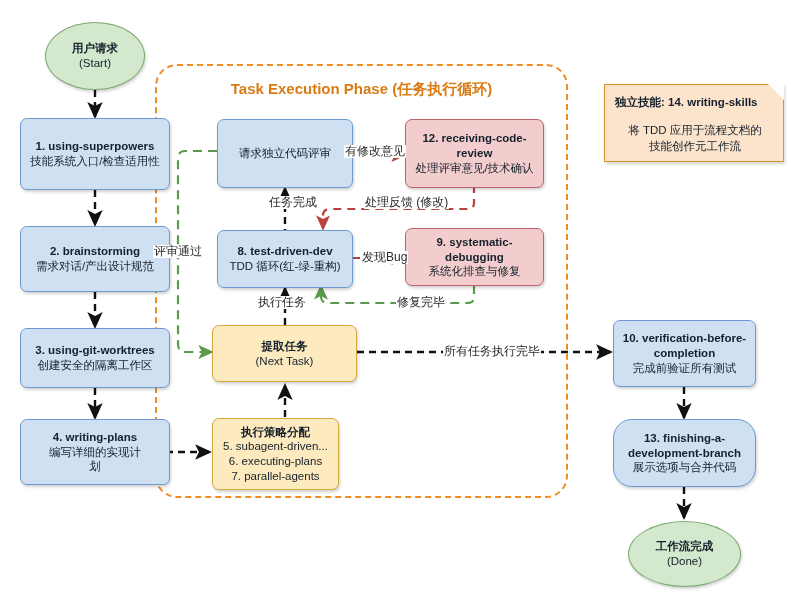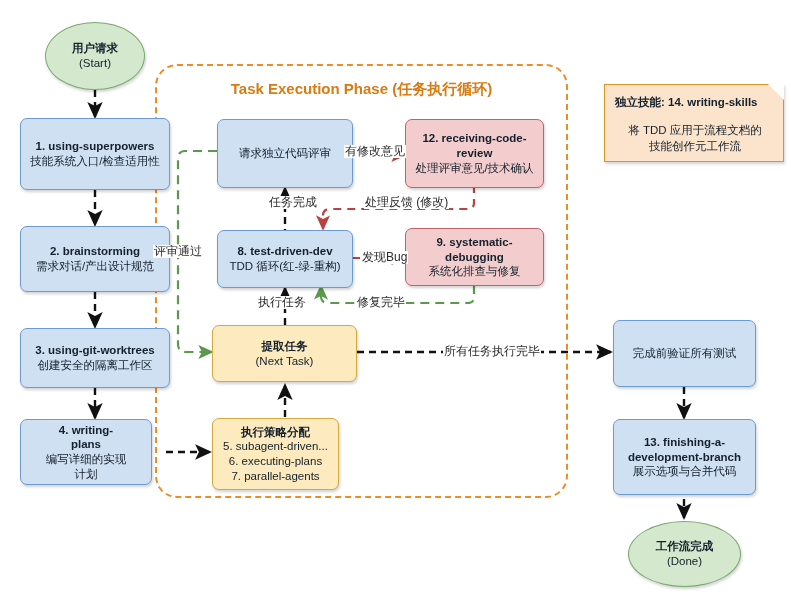--- a/index.html
+++ b/index.html
@@ -145,21 +145,21 @@
   <div class="node n-blue" style="left:20px;top:226px;width:150px;height:66px;padding:4px 5px;">
     <div class="ttl">2. brainstorming</div>
     <div class="sub">需求对话/产出设计规范</div>
   </div>
 
   <div class="node n-blue" style="left:20px;top:328px;width:150px;height:60px;padding:4px 3px;">
     <div class="ttl">3. using-git-worktrees</div>
     <div class="sub">创建安全的隔离工作区</div>
   </div>
 
-  <div class="node n-blue" style="left:20px;top:419px;width:132px;height:66px;padding:4px 23px;">
+  <div class="node n-blue" style="left:20px;top:419px;width:150px;height:66px;padding:4px 23px;">
     <div class="ttl">4. writing-plans</div>
     <div class="sub">编写详细的实现计划</div>
   </div>
 
   <div class="node n-blue" style="left:217px;top:119px;width:136px;height:69px;padding:4px 5px;">
     <div class="sub">请求独立代码评审</div>
   </div>
 
   <div class="node n-red" style="left:405px;top:119px;width:139px;height:69px;padding:4px 5px;">
     <div class="ttl">12. receiving-code-review</div>
@@ -182,24 +182,25 @@
   </div>
 
   <div class="node n-yellow" style="left:212px;top:418px;width:127px;height:72px;padding:3px 5px;">
     <div class="ttl">执行策略分配</div>
     <div class="sub">5. subagent-driven...</div>
     <div class="sub">6. executing-plans</div>
     <div class="sub">7. parallel-agents</div>
   </div>
 
   <div class="node n-blue" style="left:613px;top:320px;width:143px;height:67px;padding:4px 5px;">
+    <div class="ttl">10. verification-before-completion</div>
     <div class="sub">完成前验证所有测试</div>
   </div>
 
-  <div class="node n-blue" style="left:613px;top:419px;width:143px;height:76px;padding:4px 5px;">
+  <div class="node n-blue" style="left:613px;top:419px;width:143px;height:68px;padding:4px 5px;border-radius:19px;">
     <div class="ttl">13. finishing-a-development-branch</div>
     <div class="sub">展示选项与合并代码</div>
   </div>
 
   <div class="ellipse" style="left:628px;top:521px;width:113px;height:66px;">
     <div class="ttl">工作流完成</div>
     <div class="sub">(Done)</div>
   </div>
 
   <div class="note" style="left:604px;top:84px;width:180px;height:78px;">
@@ -212,19 +213,19 @@
   <div class="elabel" style="left:153px;top:245px;">评审通过</div>
 
   <div class="elabel" style="left:344px;top:145px;">有修改意见</div>
 
   <div class="elabel" style="left:268px;top:196px;">任务完成</div>
 
   <div class="elabel" style="left:364px;top:196px;">处理反馈 (修改)</div>
 
   <div class="elabel" style="left:361px;top:251px;">发现Bug</div>
 
-  <div class="elabel" style="left:356px;top:296px;">修复完毕</div>
+  <div class="elabel" style="left:396px;top:296px;">修复完毕</div>
 
   <div class="elabel" style="left:257px;top:296px;">执行任务</div>
 
   <div class="elabel" style="left:443px;top:345px;">所有任务执行完毕</div>
 
 </div>
 
 </body></html>

